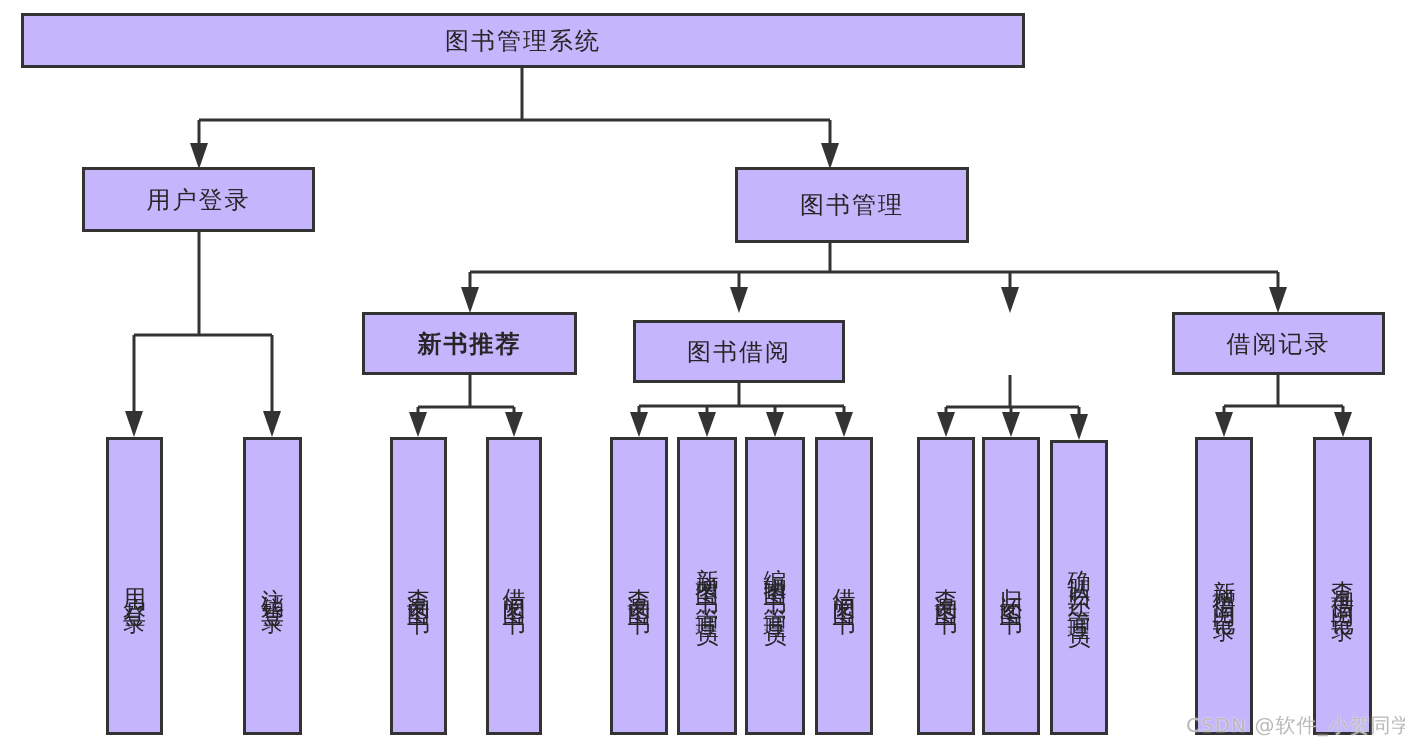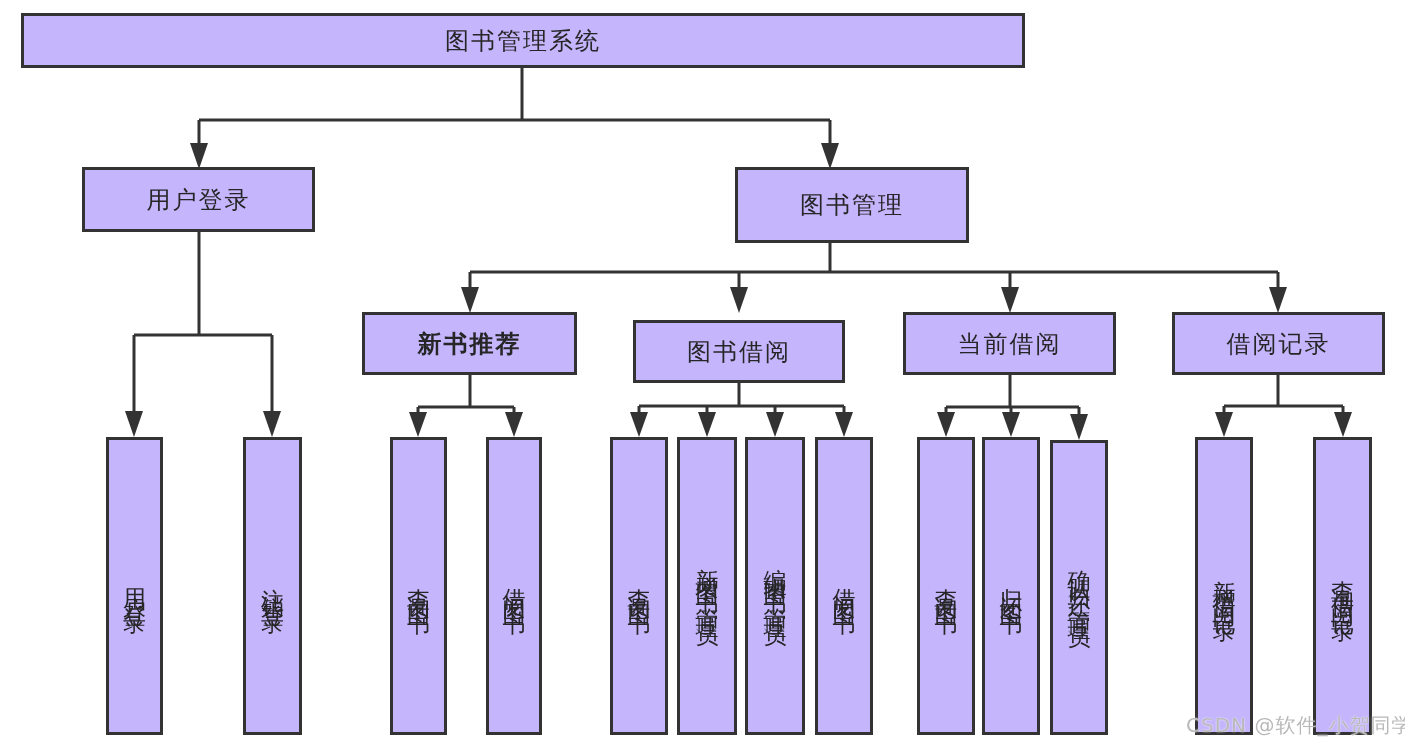--- a/index.html
+++ b/index.html
@@ -130,21 +130,20 @@
     </g>
   </svg>
 
   <div class="node h" style="left:21px; top:13px; width:1004px; height:55px;">图书管理系统</div>
 
   <div class="node h" style="left:82px; top:167px; width:233px; height:65px;">用户登录</div>
   <div class="node h" style="left:735px; top:167px; width:234px; height:76px;">图书管理</div>
 
   <div class="node h" style="left:362px; top:312px; width:215px; height:63px;font-weight:bold;">新书推荐</div>
   <div class="node h" style="left:633px; top:312px; width:212px; height:63px;margin-top:8px;">图书借阅</div>
-  <div class="node h" style="left:903px; top:312px; width:213px; height:63px;">当前借阅</div>
   <div class="node h" style="left:1172px; top:312px; width:213px; height:63px;">借阅记录</div>
 
   <div class="node v" style="left:106px; top:437px; width:57px; height:298px;">用户登录</div>
   <div class="node v" style="left:243px; top:437px; width:59px; height:298px;">注销登录</div>
 
   <div class="node v" style="left:390px; top:437px; width:57px; height:298px;">查询图书</div>
   <div class="node v" style="left:486px; top:437px; width:56px; height:298px;">借阅图书</div>
 
   <div class="node v" style="left:610px; top:437px; width:58px; height:298px;">查询图书</div>
   <div class="node v" style="left:677px; top:437px; width:60px; height:298px;">新增图书（管理员）</div>

